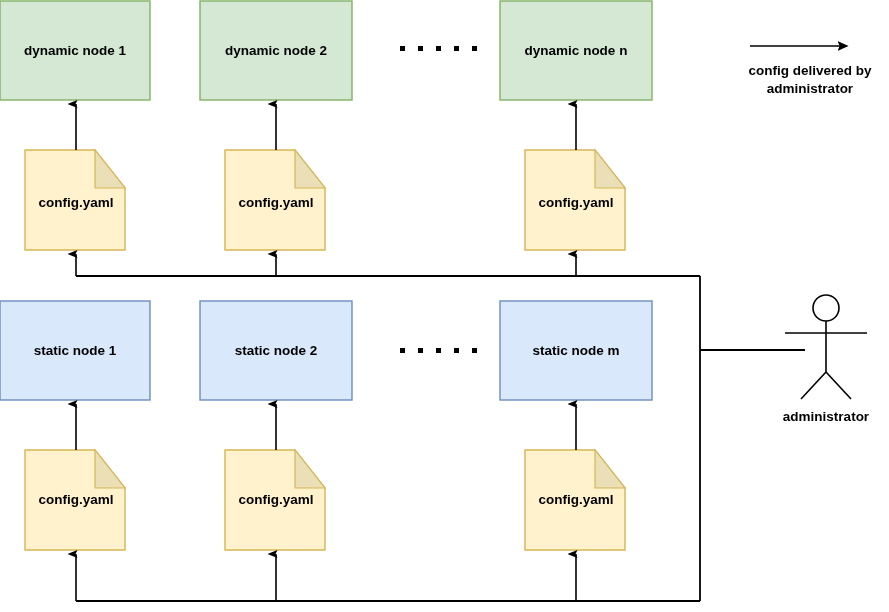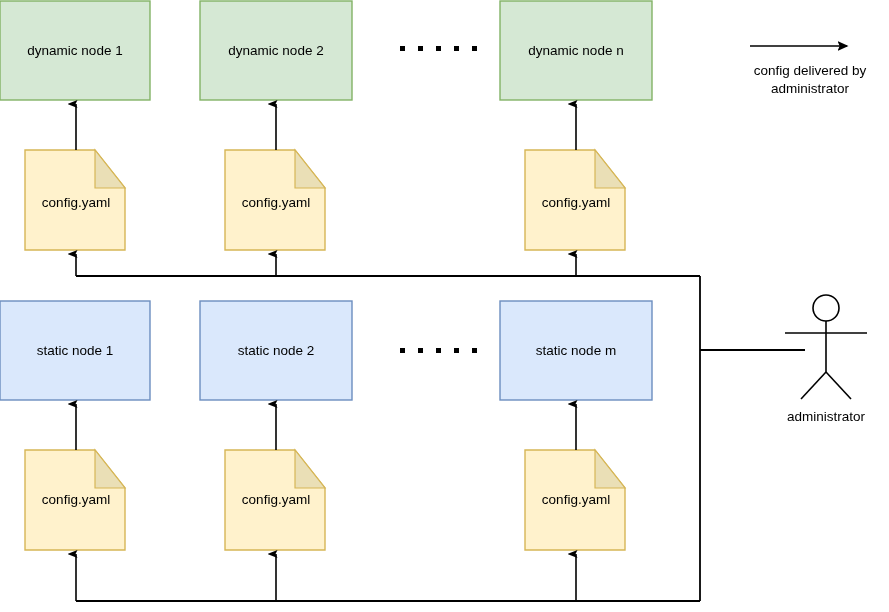--- a/index.html
+++ b/index.html
@@ -10,20 +10,21 @@
   }
   body {
     font-family: "Liberation Sans", sans-serif;
   }
   #canvas {
     position: relative;
     width: 889px;
     height: 612px;
     background: #ffffff;
     overflow: hidden;
+    font-weight: bold;
   }
   #diagram-svg {
     position: absolute;
     left: 0;
     top: 0;
     width: 889px;
     height: 612px;
   }
   .node-label,
   .doc-label,

